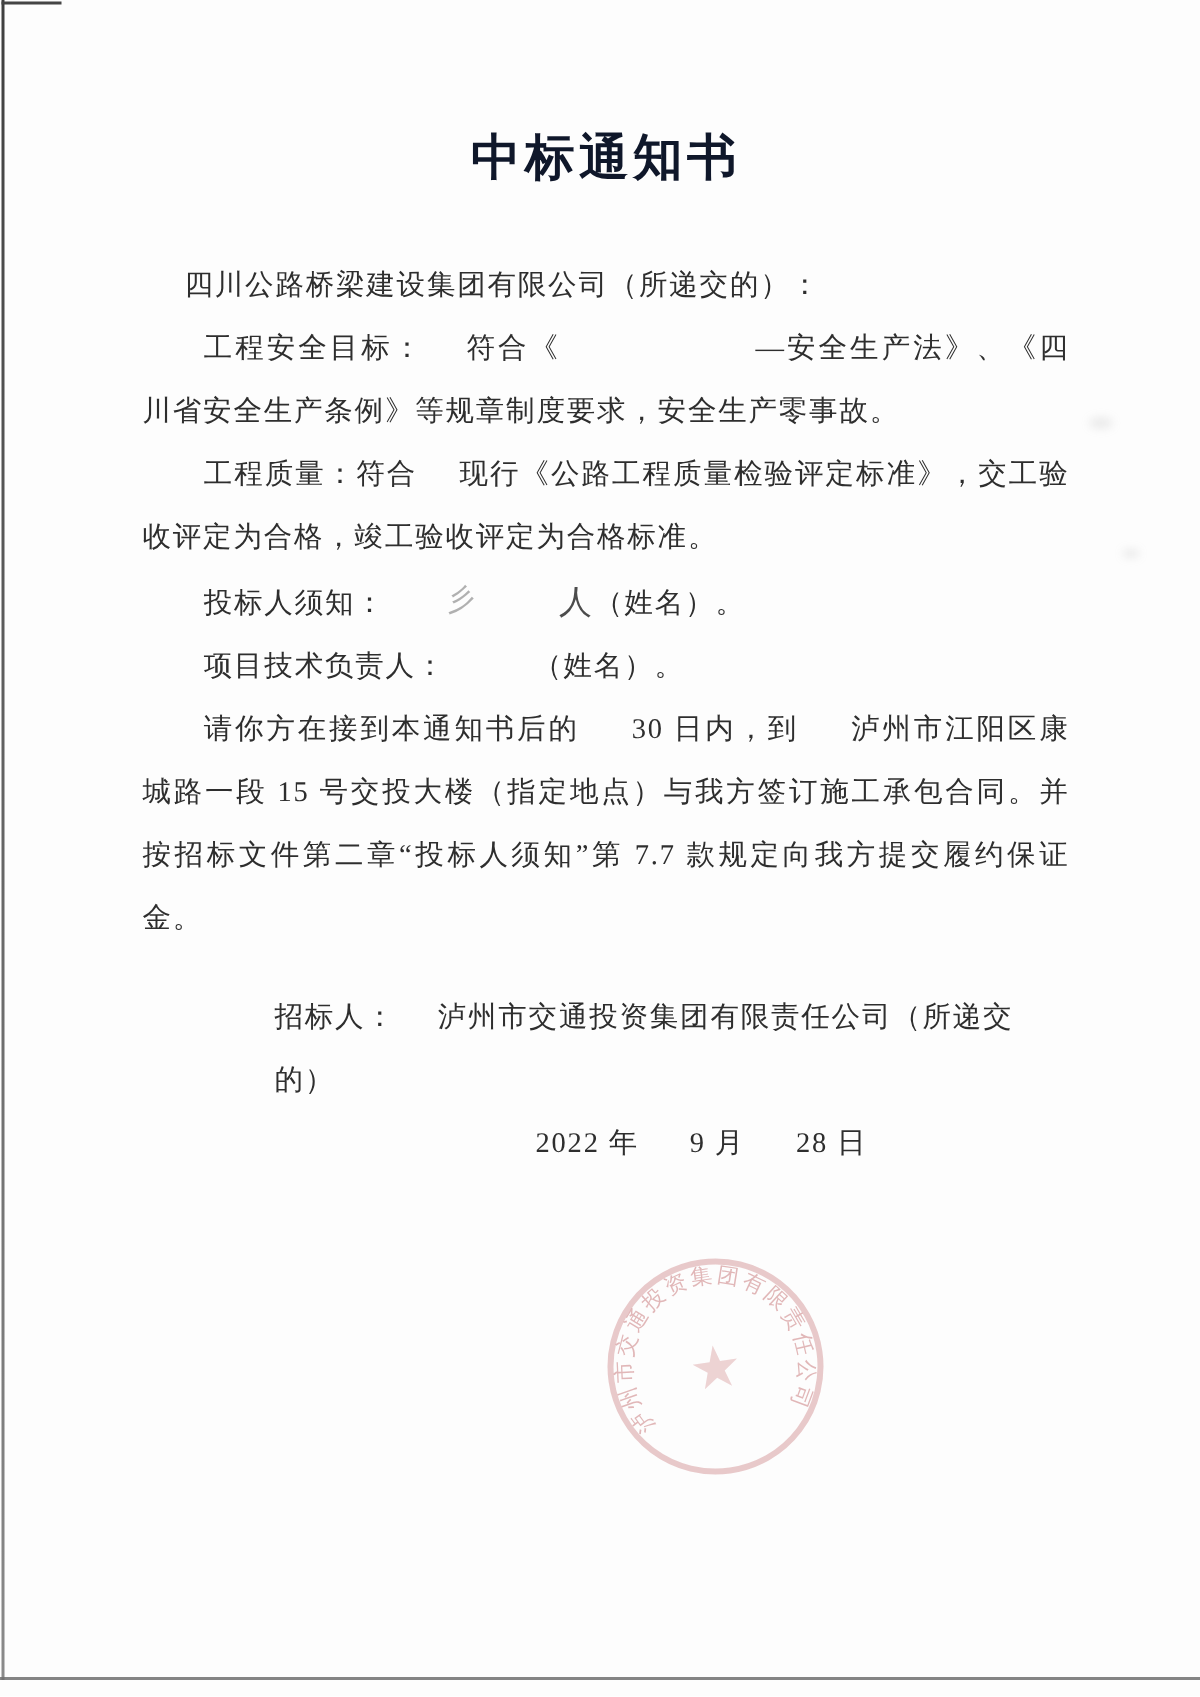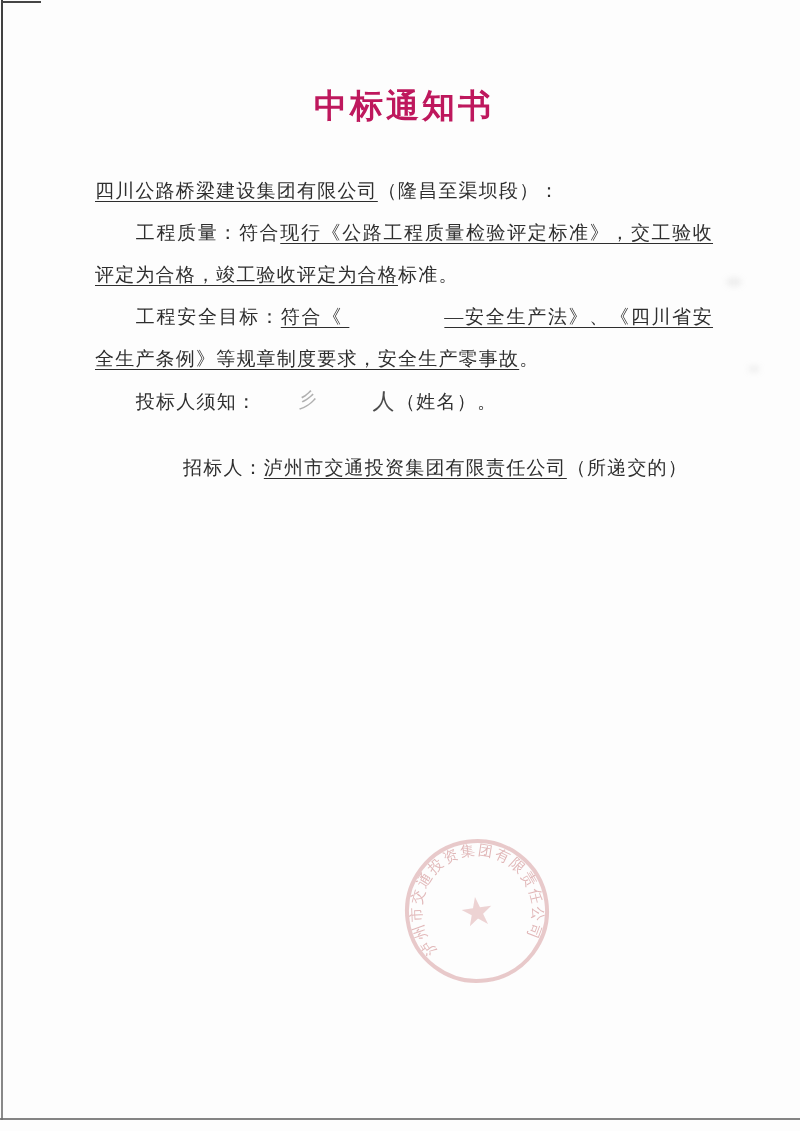--- a/index.html
+++ b/index.html
@@ -18,32 +18,32 @@
   .edge-bottom { position:absolute; left:0; top:1118px; width:800px; height:2px;
                  background:#6f6f6f; opacity:.85; }
   .smudge { position:absolute; border-radius:50%; background:rgba(140,140,140,.16); filter:blur(3px); }
 
   .content { position:absolute; left:95px; top:0; width:618px; padding-top:86px; }
   .doc-title {
     margin:0 0 44px 0;
     text-align:center;
     font-size:33px; font-weight:bold;
     letter-spacing:3px; line-height:40px;
-    color:#be185d;
+    color:#0f172a;
   }
   .para {
     margin:0;
     font-size:19px;
     line-height:42px;
     letter-spacing:1.2px;
     text-align:justify;
   }
   .para.indent { text-indent:2.15em; }
-  .u { text-decoration:underline; text-decoration-skip-ink:none;
-       text-underline-offset:4px; text-decoration-thickness:1px; }
+  .u { text-decoration-skip-ink:none;
+       text-underline-offset:4px; text-decoration-thickness:1px;margin-left:28px; }
   .gap { display:inline-block; }
   .hand  { display:inline-block; opacity:.45; color:#555; transform:rotate(-6deg); }
   .hand2 { display:inline-block; opacity:.85; font-size:22px; transform:rotate(2deg); }
 
   .sig-block { margin-top:24px; }
   .sig-line  { padding-left:88px; text-align:left; }
   .date-line { padding-left:234px; text-align:left; }
 
   .stamp { position:absolute; left:392px; top:826px; width:170px; height:170px;
            mix-blend-mode:multiply; pointer-events:none; }
@@ -55,27 +55,30 @@
 
   <div class="edge-left"></div>
   <div class="edge-toptick"></div>
   <div class="edge-bottom"></div>
   <div class="smudge" style="left:726px; top:278px; width:16px; height:8px;"></div>
   <div class="smudge" style="left:748px; top:366px; width:12px; height:6px;"></div>
 
   <div class="content">
     <h1 class="doc-title">中标通知书</h1>
 
-    <p class="para"><span class="seg u">四川公路桥梁建设集团有限公司</span><span class="seg">（隆昌至渠坝段）：</span></p>
+    <p class="para"><span class="seg u">四川公路桥梁建设集团有限公司</span><span class="seg">（所递交的）：</span></p>
+    <p class="para indent"><span class="seg">工程安全目标：</span><span class="seg u">符合《 </span><span class="gap" style="width: 95px;"></span><span class="seg u">—安全生产法》、《四川省安全生产条例》等规章制度要求，安全生产零事故</span><span class="seg">。</span></p>
     <p class="para indent"><span class="seg">工程质量：符合</span><span class="seg u">现行《公路工程质量检验评定标准》，交工验收评定为合格，竣工验收评定为合格</span><span class="seg">标准。</span></p>
-    <p class="para indent"><span class="seg">工程安全目标：</span><span class="seg u">符合《 </span><span class="gap" style="width: 95px;"></span><span class="seg u">—安全生产法》、《四川省安全生产条例》等规章制度要求，安全生产零事故</span><span class="seg">。</span></p>
     <p class="para indent"><span class="seg">投标人须知：</span><span class="seg hand">彡</span><span class="gap" style="width: 14px;"></span><span class="seg hand2">人</span><span class="seg">（姓名）。</span></p>
+    <p class="para indent"><span class="seg">项目技术负责人：</span><span class="gap" style="width: 58px;"></span><span class="seg">（姓名）。</span></p>
+    <p class="para indent"><span class="seg">请你方在接到本通知书后的</span><span class="seg u"> 30 </span><span class="seg">日内，到</span><span class="seg u"> 泸州市江阳区康城路一段 15 号交投大楼</span><span class="seg">（指定地点）与我方签订施工承包合同。并按招标文件第二章“投标人须知”第 7.7 款规定向我方提交履约保证金。</span></p>
 
     <div class="sig-block">
       <p class="para sig-line"><span class="seg">招标人：</span><span class="seg u">泸州市交通投资集团有限责任公司</span><span class="seg">（所递交的）</span></p>
+      <p class="para date-line"><span class="seg u"> 2022 </span><span class="seg">年</span><span class="seg u"> 9 </span><span class="seg">月</span><span class="seg u"> 28 </span><span class="seg">日</span></p>
     </div>
   </div>
 
   <svg class="stamp" viewBox="0 0 170 170" xmlns="http://www.w3.org/2000/svg">
     <defs>
       <path id="ringPath" d="M 45.4 124.6 A 56 56 0 1 1 124.6 124.6" fill="none"></path>
     </defs>
     <g transform="rotate(-8 85 85)" opacity="0.9">
       <circle cx="85" cy="85" r="70" fill="none" stroke="rgba(197,112,114,0.40)" stroke-width="4"></circle>
       <text font-size="14.5" letter-spacing="2" fill="rgba(190,95,97,0.48)" font-family="'Liberation Serif','DejaVu Serif',serif" text-anchor="middle">

